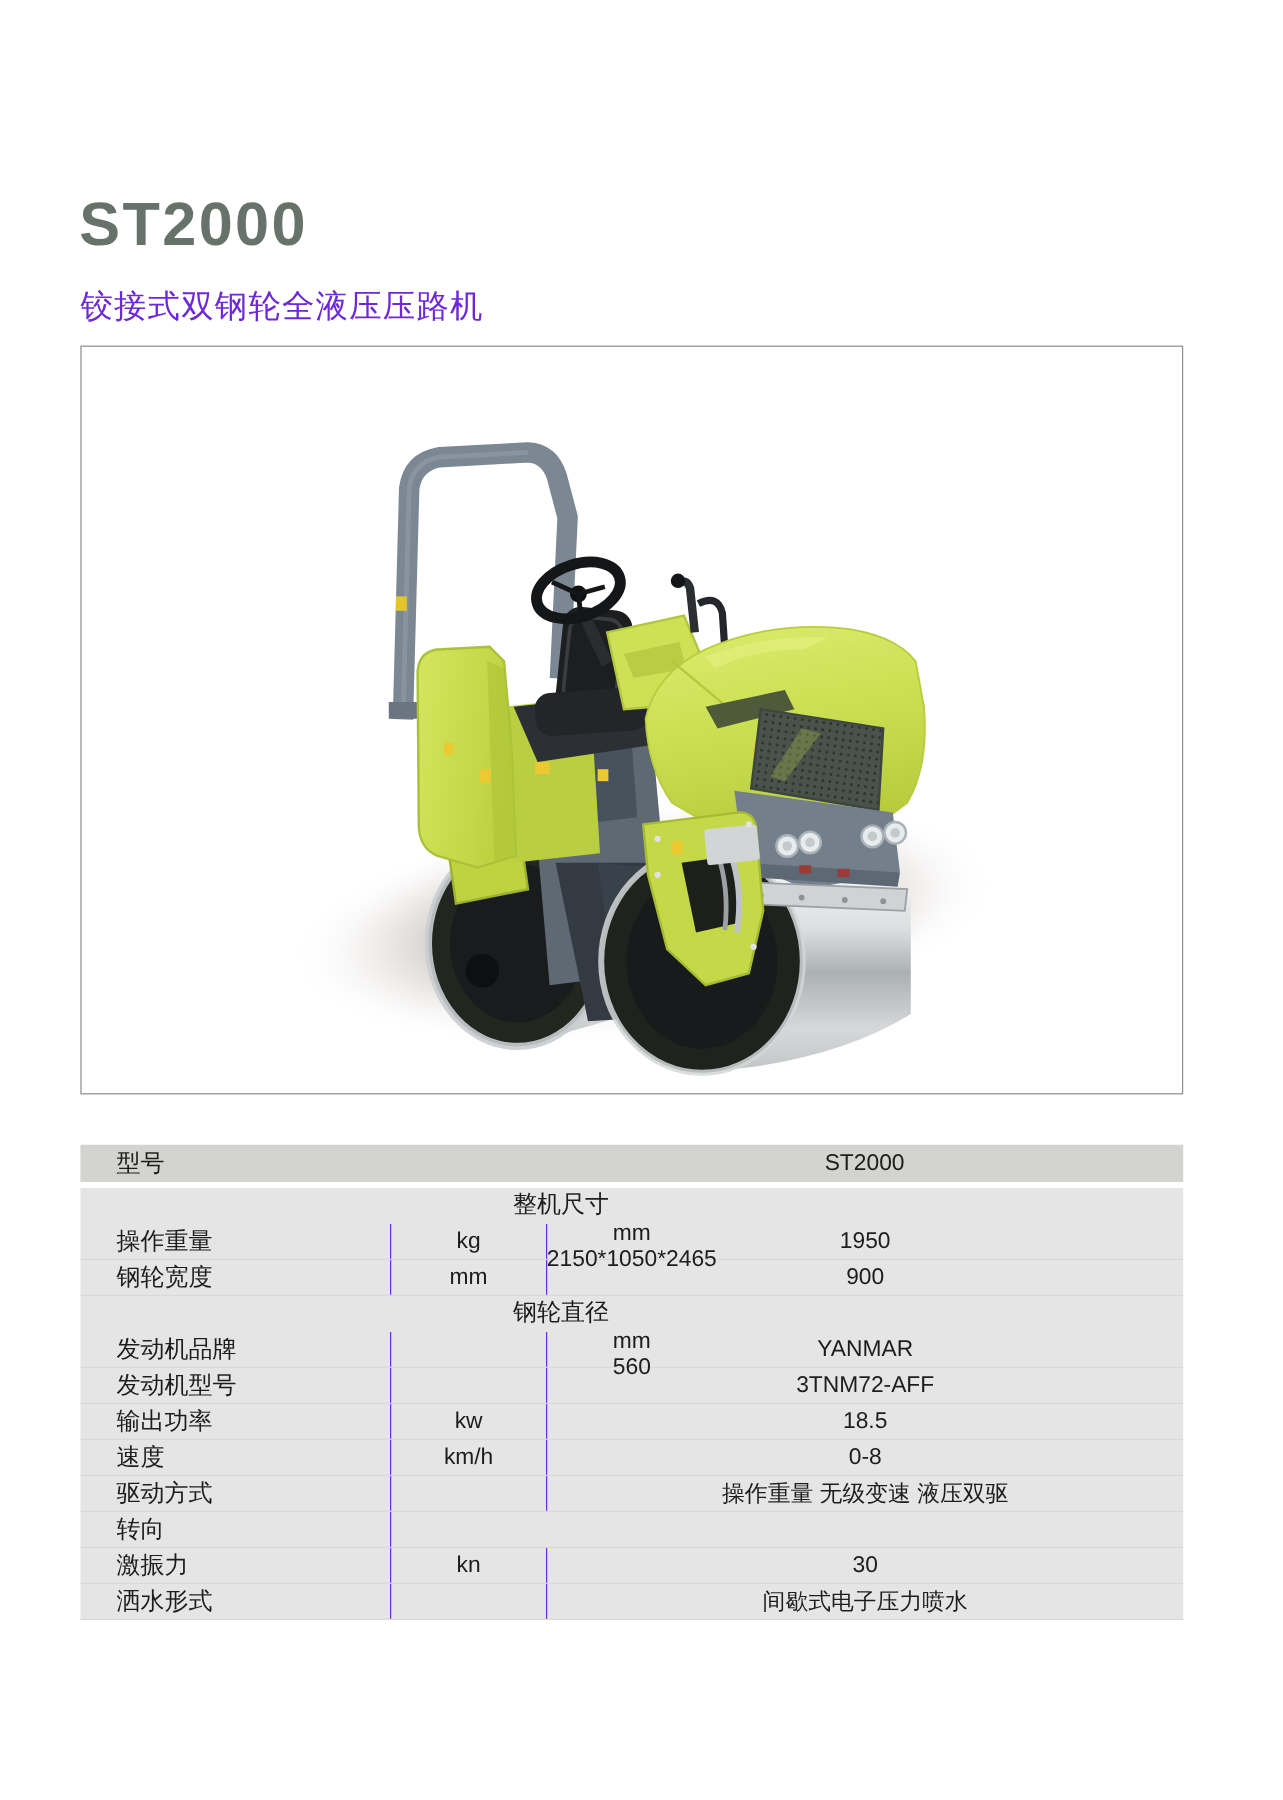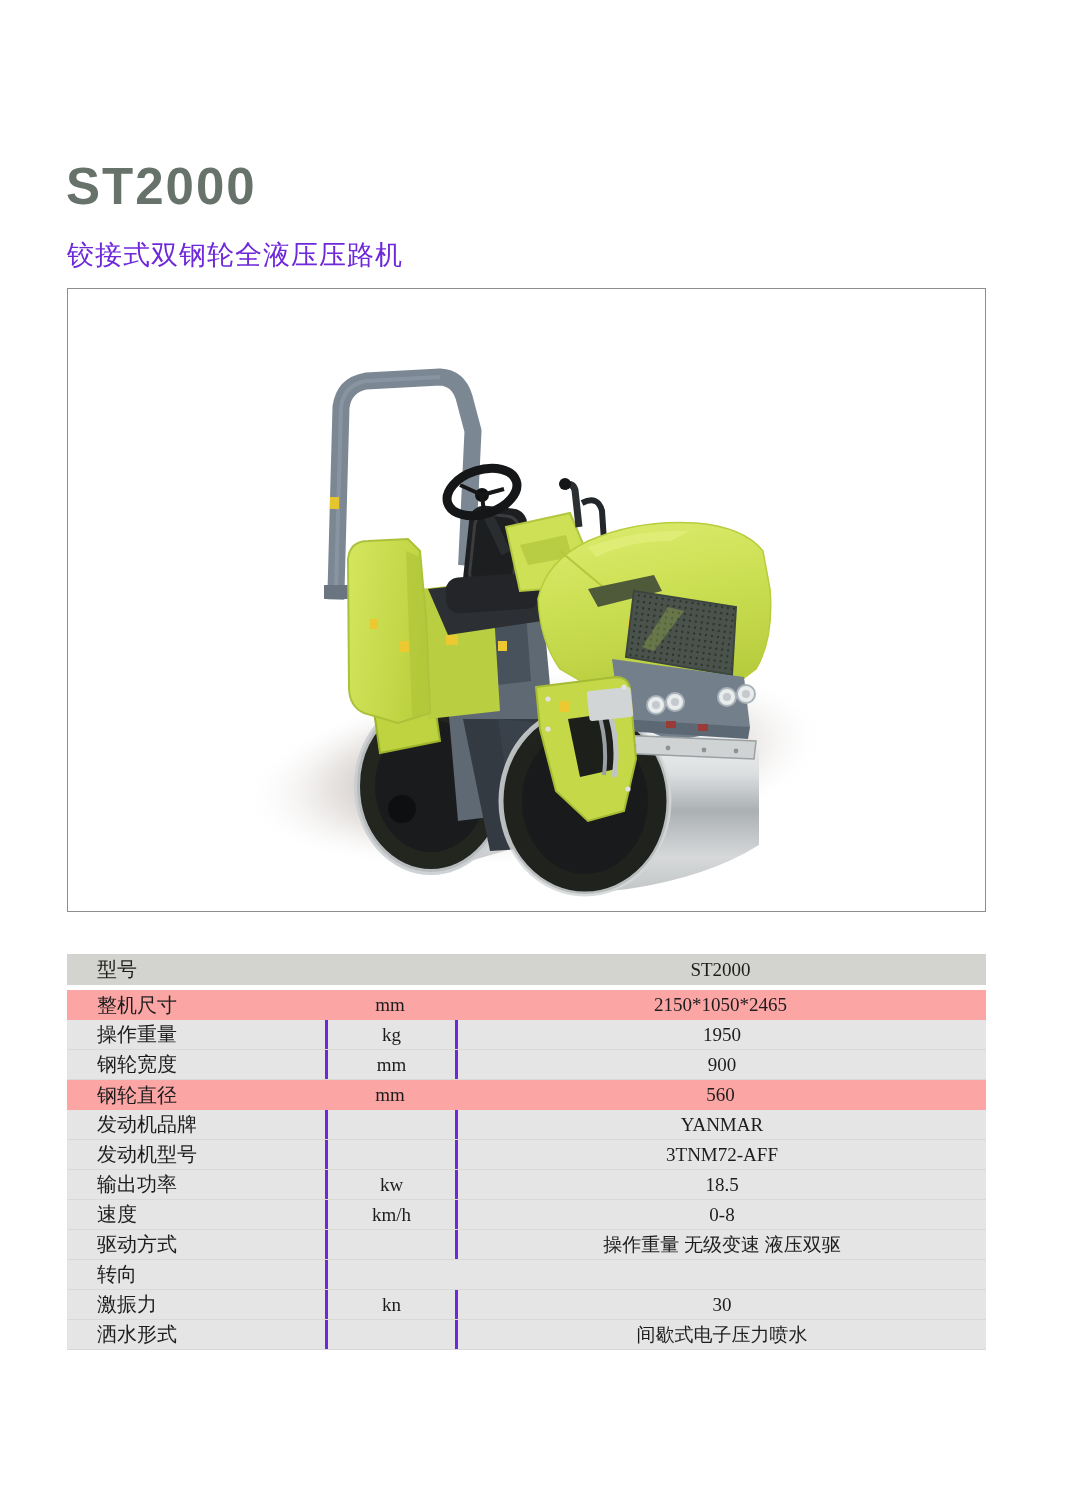--- a/index.html
+++ b/index.html
@@ -24,30 +24,29 @@
   .image-box {
     position:absolute; left:67px; top:288px;
     width:919px; height:624px;
     border:1px solid #8d8d8d; background:#ffffff;
   }
   .image-box svg { width:100%; height:100%; display:block; }
 
   .spec-table {
     position:absolute; left:67px; top:954px; width:919px;
     font-size:19px;
-    font-family:Liberation Serif, serif;
   }
   .spec-row { display:flex; align-items:center; height:30px; background:#e5e5e5; border-bottom:1px solid #d9d9d6; }
   .spec-row.header { height:31px; background:#d3d3cf; border-bottom:none; margin-bottom:5px; }
-  .spec-row.shaded { background:#fca5a5; border-bottom:none; }
+  .spec-row.shaded { background:#e5e5e5; border-bottom:none;flex-direction:column; }
   .cell { height:100%; display:flex; align-items:center; }
   .cell.label { width:258px; padding-left:30px; font-size:20px; }
   .cell.unit  { width:130px; justify-content:center; }
   .cell.value { flex:1; justify-content:center; }
-  .spec-row .cell.unit, .spec-row .cell.value { border-left:3px solid #6d28d9; }
+  .spec-row .cell.unit, .spec-row .cell.value { border-left:1px solid #6d28d9; }
   .spec-row.header .cell, .spec-row.shaded .cell { border-left:none; }
 </style>
 </head>
 <body>
 
 <h1 class="page-title">ST2000</h1>
 <h2 class="page-subtitle">铰接式双钢轮全液压压路机</h2>
 
 <div class="image-box">
   <svg viewBox="0 0 917 622" xmlns="http://www.w3.org/2000/svg" role="img">

